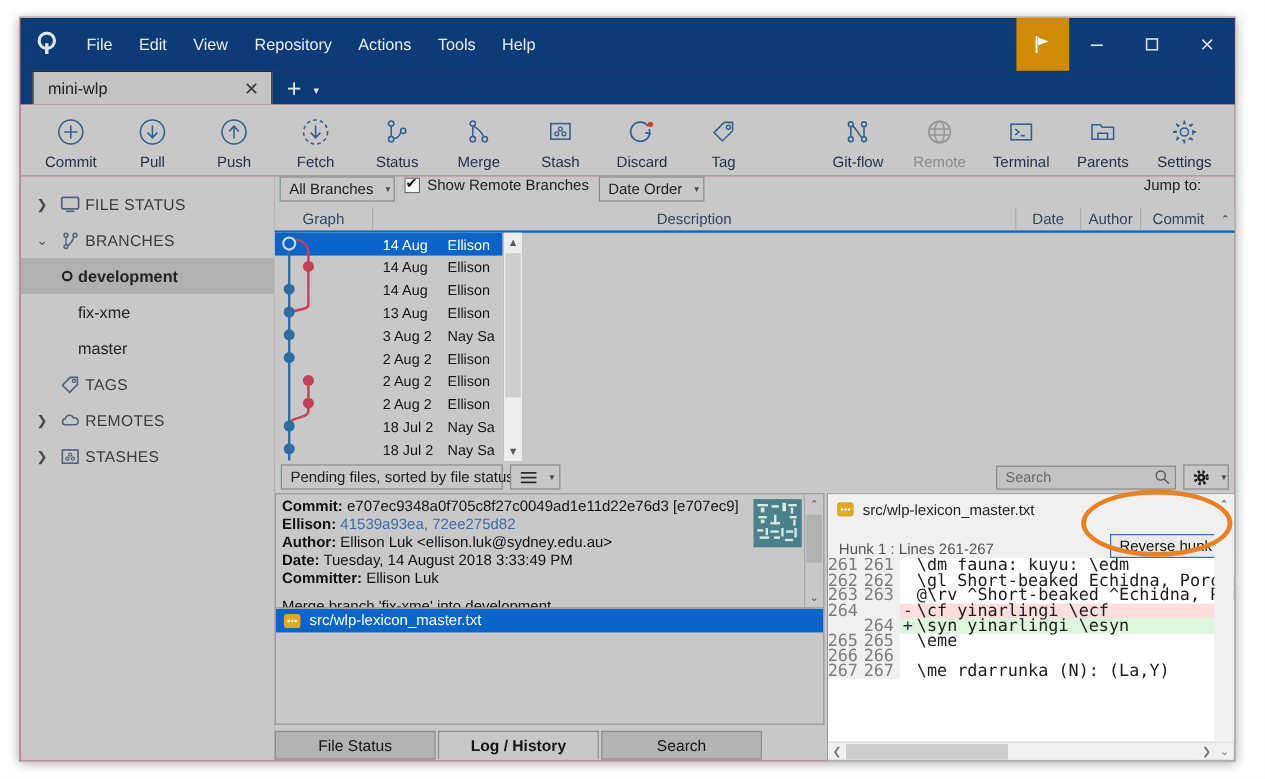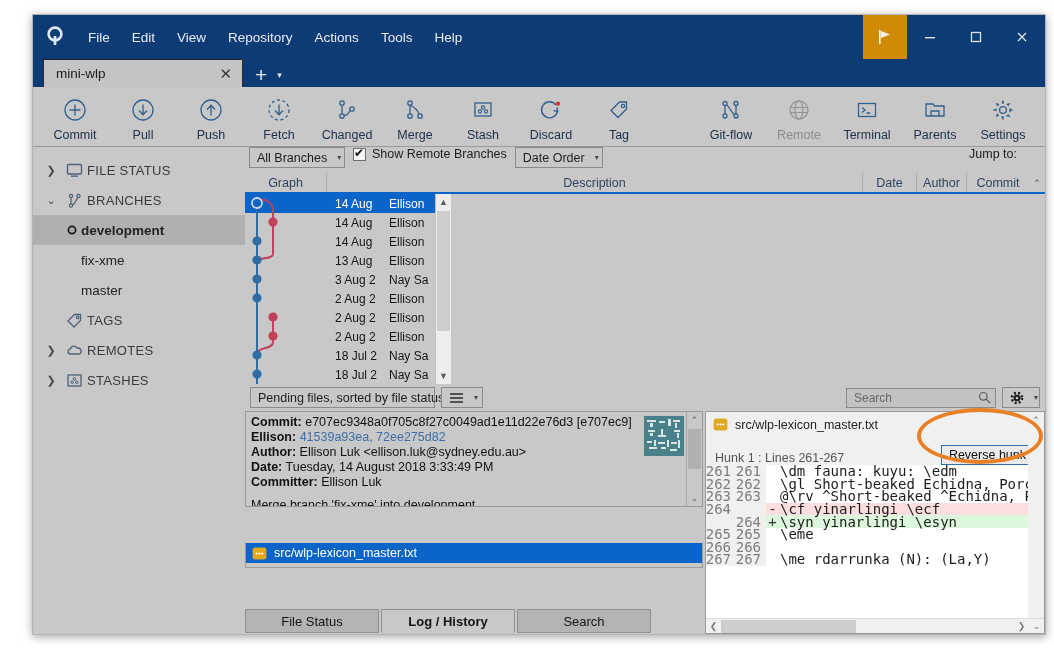--- a/index.html
+++ b/index.html
@@ -3,21 +3,21 @@
 <meta charset="utf-8">
 <style>
   * { box-sizing: border-box; margin: 0; padding: 0; }
   html, body {
     width: 1054px; height: 649px;
     background: #ffffff;
     font-family: "Liberation Sans", sans-serif;
     overflow: hidden;
   }
   #app {
-    position: absolute; left: 32px; top: 14px;
+    position: absolute; left: 16px; top: 14px;
     width: 1014px; height: 621px;
     background: #be185d;
     border: 1px solid #b4b4b4;
     box-shadow: 0 2px 9px rgba(0,0,0,.35);
     display: flex; flex-direction: column;
     overflow: hidden;
   }
 
   
   .titlebar {
@@ -103,21 +103,21 @@
   .vsbtn { height: 16px; display:flex;align-items:center;justify-content:center; font-size:9px; color:#5a5a5a; background:#ededed;}
   .vsthumb { position:absolute; left:1px; right:1px; background:#cdcdcd; }
 
   
   .pendbar { height: 27px; flex: 0 0 27px; display: flex; align-items: center; gap: 6px; padding: 0 5px; }
   .searchbox { height: 20px; width: 150px; border: 1px solid #8a8a8a; background: #c2c2c2; display: flex; align-items: center; padding: 0 4px 0 7px; font-size: 12px; color: #6a6a6a; }
   .searchbox .sv { flex: 1; }
 
   
   .lower { flex: 1 1 auto; display: flex; min-height: 0; gap: 2px; padding: 0 0 0 0; }
-  .leftpane { flex: 1 1 auto; display: flex; flex-direction: column; min-width: 0; gap: 36px; }
+  .leftpane { flex: 1 1 auto; display: flex; flex-direction: column; min-width: 0; }
   .detail { flex: 0 0 96px; background: #c8c8c8; border: 1px solid #9a9a9a; display: flex; position: relative; overflow: hidden; }
   .detailtext { flex: 1 1 auto; padding: 3px 4px 0 5px; font-size: 12.5px; color: #111; line-height: 15px; min-width: 0; overflow: hidden; }
   .detailtext b { font-weight: bold; }
   .dlink { color: #3f6ea8; }
   .identicon { width: 40px; height: 40px; flex: 0 0 40px; margin: 4px 2px 0 0; background:#4a8089; }
 
   .filelist { flex: 1 1 auto; background: #c8c8c8; border: 1px solid #9a9a9a; border-top: none; overflow: hidden; }
   .frow { height: 20px; display: flex; align-items: center; gap: 7px; padding-left: 6px; font-size: 12.5px; color: #111; }
   .frow.sel { background: #0b64c8; color: #fff; }
 
@@ -245,21 +245,21 @@
     <div class="tbtn">
       <span class="tbicon">
         <svg width="26" height="26" viewBox="0 0 26 26">
           <circle cx="8" cy="6" r="2.2" fill="none" stroke="#32608f" stroke-width="1.3"></circle>
           <circle cx="8" cy="19" r="2.2" fill="none" stroke="#32608f" stroke-width="1.3"></circle>
           <circle cx="18" cy="12" r="2.2" fill="none" stroke="#32608f" stroke-width="1.3"></circle>
           <path d="M8 8.3 V16.8" stroke="#32608f" stroke-width="1.3"></path>
           <path d="M16 13.4 C14 18 11 18.6 9.6 18.4" fill="none" stroke="#32608f" stroke-width="1.3"></path>
         </svg>
       </span>
-      <span class="lbl">Changed</span>
+      <span class="lbl">Status</span>
     </div>
     <div class="tbtn">
       <span class="tbicon">
         <svg width="26" height="26" viewBox="0 0 26 26">
           <circle cx="8" cy="6" r="2.2" fill="none" stroke="#32608f" stroke-width="1.3"></circle>
           <circle cx="8" cy="19" r="2.2" fill="none" stroke="#32608f" stroke-width="1.3"></circle>
           <circle cx="18" cy="19" r="2.2" fill="none" stroke="#32608f" stroke-width="1.3"></circle>
           <path d="M8 8.3 V16.8" stroke="#32608f" stroke-width="1.3"></path>
           <path d="M17 17 C15 12 11 9.5 9 8.5" fill="none" stroke="#32608f" stroke-width="1.3"></path>
         </svg>

